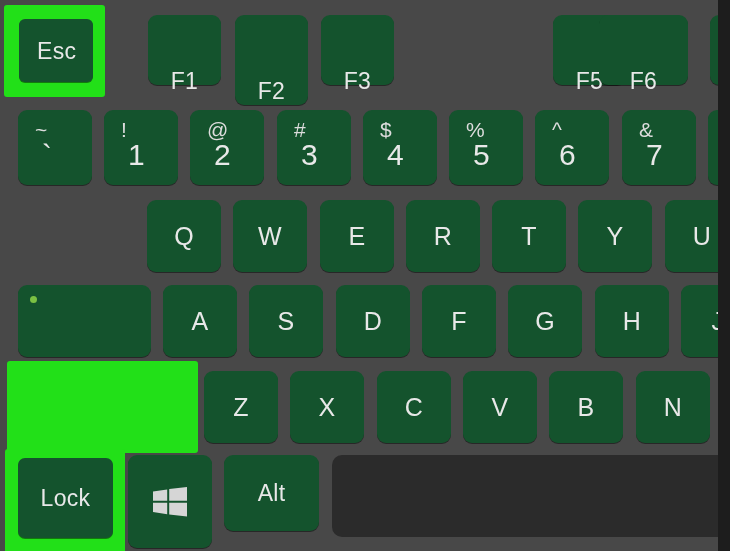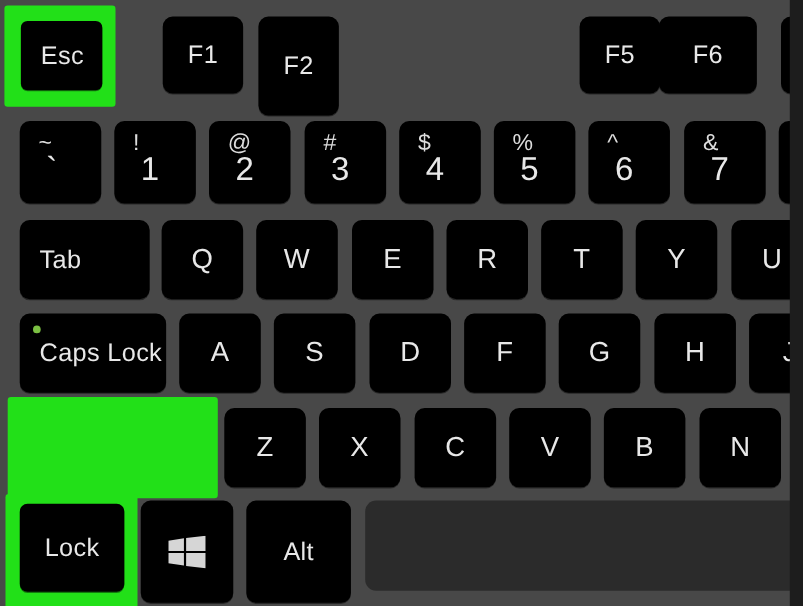--- a/index.html
+++ b/index.html
@@ -15,42 +15,42 @@
     background:#484848;
     overflow:hidden;
   }
   
   .bezel-right{
     position:absolute;top:0;right:0;width:12px;height:551px;
     background:#1d1d1d;
   }
   .key{
     position:absolute;
-    background:#000000;
+    background:#14532d;
     border-radius:9px;
     box-shadow:0 1px 0 rgba(0,0,0,.45);
     color:#e6e6e6;
     box-sizing:border-box;
   }
   .key .lbl{
     position:absolute;
     font-size:25px;
     color:#e8e8e8;
     letter-spacing:.3px;
     line-height:1;
     white-space:nowrap;
   }
   
   .key.center .lbl{
     left:0;right:0;top:50%;
     transform:translateY(-50%);
     text-align:center;
   }
   
-  .key.fn .lbl{font-size:22px;}
+  .key.fn .lbl{font-size:22px;margin-top:31px;}
   
   .key.left .lbl{
     left:18px;top:50%;
     transform:translateY(-50%);
     font-size:23px;
   }
   .key.alt-c .lbl{
     left:0;right:0;top:50%;transform:translateY(-50%);
     text-align:center;font-size:23px;
   }
@@ -107,21 +107,24 @@
   <div class="key left" style="left:19px;top:19px;width:74px;height:63px;border-radius:6px;">
     <span class="lbl">Esc</span>
   </div>
 
   <div class="key fn alt-c" style="left:148px;top:15px;width:73px;height:70px;">
     <span class="lbl">F1</span>
   </div>
   <div class="key fn alt-c" style="left:235px;top:15px;width:73px;height:90px;">
     <span class="lbl">F2</span>
   </div>
-  <div class="key fn alt-c" style="left:527px;top:15px;width:73px;height:70px;">
+  <div class="key fn alt-c" style="left:321px;top:15px;width:73px;height:70px;">
+    <span class="lbl">F3</span>
+  </div>
+  <div class="key fn alt-c" style="left:553px;top:15px;width:73px;height:70px;">
     <span class="lbl">F5</span>
   </div>
   <div class="key fn alt-c" style="left:599px;top:15px;width:89px;height:70px;">
     <span class="lbl">F6</span>
   </div>
   <div class="key fn alt-c" style="left:710px;top:15px;width:73px;height:70px;">
     <span class="lbl">F7</span>
   </div>
 
   <div class="key" style="left:18px;top:110px;width:74px;height:75px;">
@@ -154,23 +157,20 @@
   </div>
   <div class="key" style="left:622px;top:110px;width:74px;height:75px;">
     <span class="sym">&amp;</span>
     <span class="num">7</span>
   </div>
   <div class="key" style="left:708px;top:110px;width:74px;height:75px;">
     <span class="sym">*</span>
 
   </div>
 
-  <div class="key left" style="left:18px;top:200px;width:118px;height:72px;">
-    <span class="lbl">Tab</span>
-  </div>
   <div class="key center" style="left:147px;top:200px;width:74px;height:72px;">
     <span class="lbl">Q</span>
   </div>
   <div class="key center" style="left:233px;top:200px;width:74px;height:72px;">
     <span class="lbl">W</span>
   </div>
   <div class="key center" style="left:320px;top:200px;width:74px;height:72px;">
     <span class="lbl">E</span>
   </div>
   <div class="key center" style="left:406px;top:200px;width:74px;height:72px;">
@@ -181,21 +181,20 @@
   </div>
   <div class="key center" style="left:578px;top:200px;width:74px;height:72px;">
     <span class="lbl">Y</span>
   </div>
   <div class="key center" style="left:665px;top:200px;width:74px;height:72px;">
     <span class="lbl">U</span>
   </div>
 
   <div class="key left" style="left:18px;top:285px;width:133px;height:72px;">
     <span class="led"></span>
-    <span class="lbl">Caps Lock</span>
   </div>
   <div class="key center" style="left:163px;top:285px;width:74px;height:72px;">
     <span class="lbl">A</span>
   </div>
   <div class="key center" style="left:249px;top:285px;width:74px;height:72px;">
     <span class="lbl">S</span>
   </div>
   <div class="key center" style="left:336px;top:285px;width:74px;height:72px;">
     <span class="lbl">D</span>
   </div>
@@ -242,20 +241,20 @@
     <span class="winlogo">
       <svg width="34" height="30" viewBox="0 0 34 30" xmlns="http://www.w3.org/2000/svg">
         <polygon points="0,4.6 14.2,2.4 14.2,13.8 0,13.8" fill="#d6d6d6"></polygon>
         <polygon points="16.2,2.1 34,0 34,13.8 16.2,13.8" fill="#d6d6d6"></polygon>
         <polygon points="0,15.8 14.2,15.8 14.2,27.2 0,25.0" fill="#d6d6d6"></polygon>
         <polygon points="16.2,15.8 34,15.8 34,29.6 16.2,27.5" fill="#d6d6d6"></polygon>
       </svg>
     </span>
   </div>
 
-  <div class="key alt-c" style="left:224px;top:455px;width:95px;height:93px;">
+  <div class="key alt-c" style="left:224px;top:455px;width:95px;height:76px;">
     <span class="lbl">Alt</span>
   </div>
 
   <div class="spacebar" style="left:332px;top:455px;width:400px;height:82px;"></div>
 
   <div class="bezel-right"></div>
 </div>
 
 </body></html>

